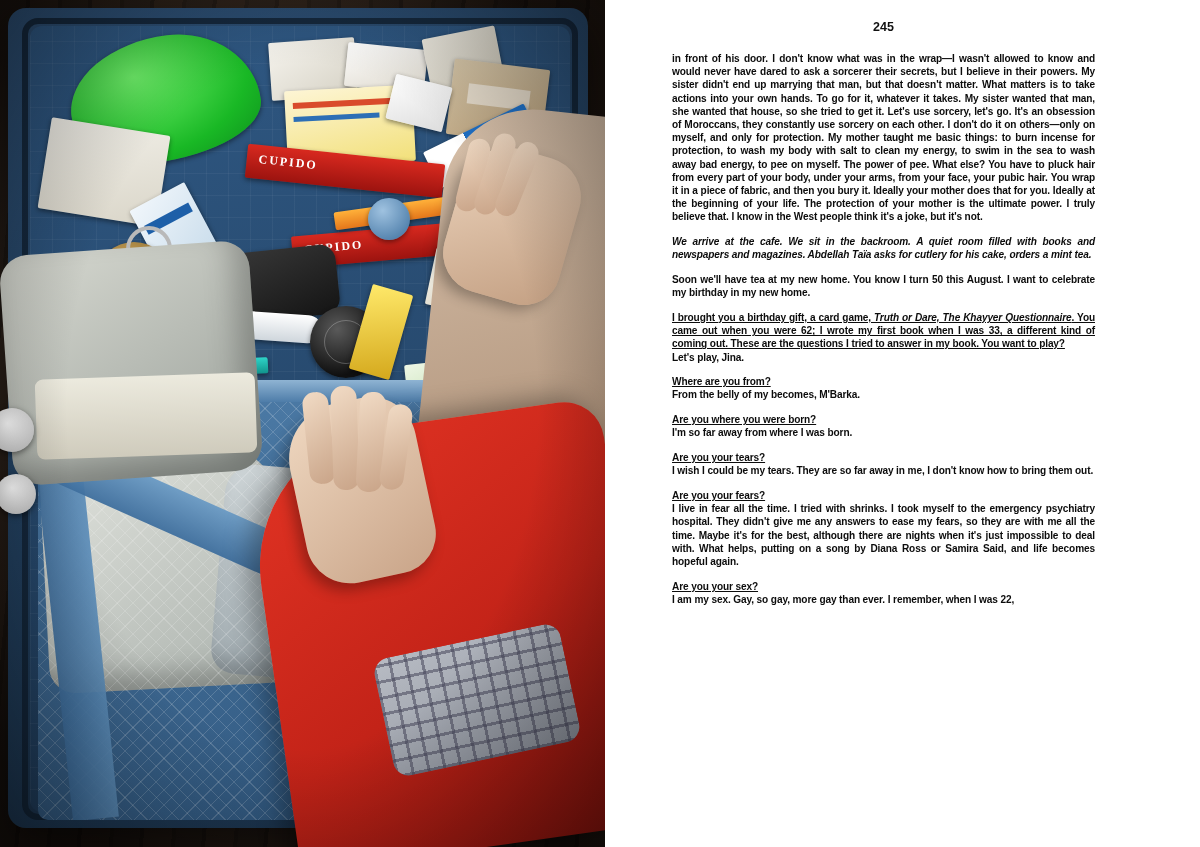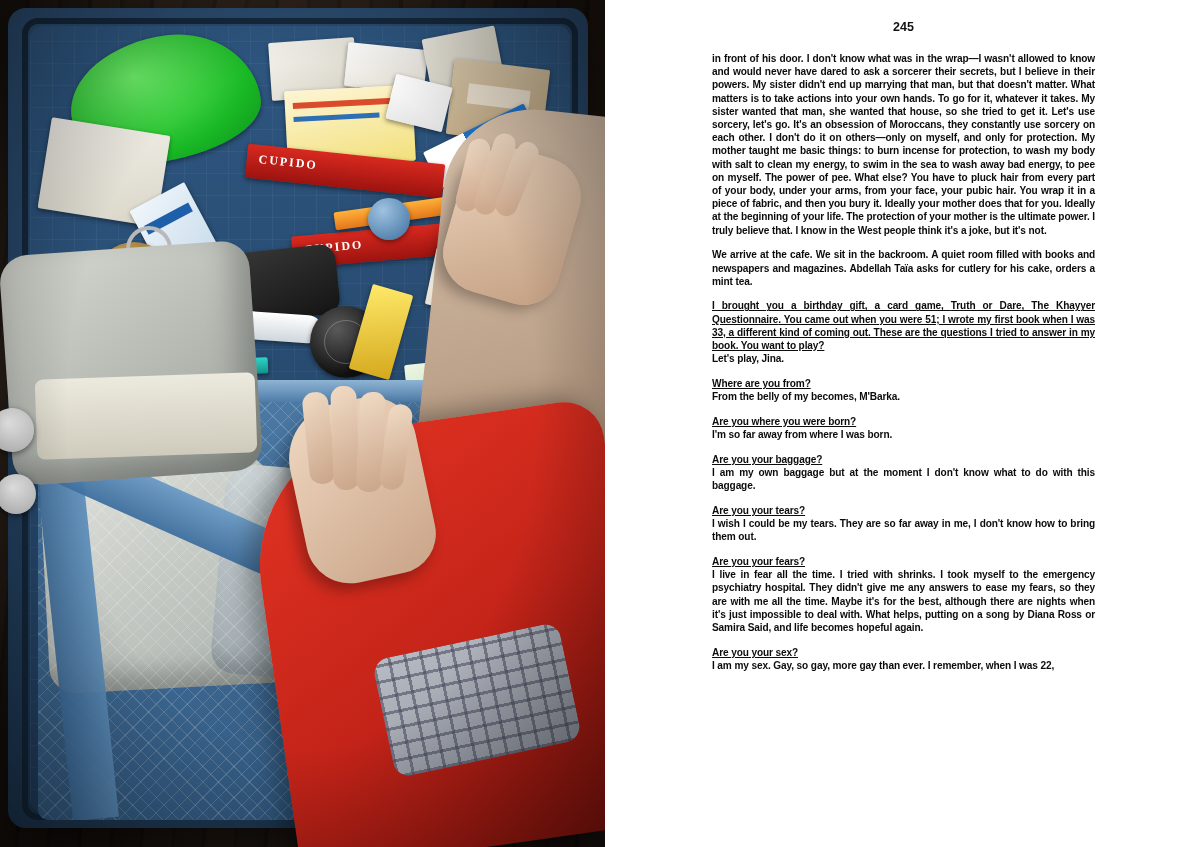--- a/index.html
+++ b/index.html
@@ -254,21 +254,21 @@
     background: radial-gradient(ellipse at 50% 48%, rgba(0,0,0,0) 55%, rgba(0,0,0,0.45) 100%);
     pointer-events: none;
   }
 
   
   .text-page {
     position: relative;
     flex: 1 1 auto;
     height: 847px;
     background: #ffffff;
-    padding: 20px 105px 0 107px;
+    padding: 20px 105px 0 67px;
   }
   .folio {
     text-align: center;
     font-size: 12.5px;
     font-weight: 700;
     color: #111;
     margin-bottom: 18px;
     font-family: "Liberation Sans", sans-serif;
   }
   .column {
@@ -276,21 +276,21 @@
     font-size: 10.1px;
     line-height: 13.2px;
     color: #0c0c0c;
     text-align: justify;
     font-family: "Liberation Sans", sans-serif;
     font-weight: 700;
     letter-spacing: -0.12px;
   }
   .para { margin-bottom: 11.5px; }
   .para:last-child { margin-bottom: 0; }
-  .italic { }
+  .italic { font-style: italic; }
   .qa-q { text-decoration: underline; }
   .qa-block { margin-bottom: 11.5px; }
   .qa-block .qa-a { display: block; }
   .runhead {
     position: absolute;
     left: 0; right: 0; bottom: 22px;
     text-align: center;
     font-size: 11.5px;
     font-weight: 700;
     color: #111;
@@ -383,41 +383,38 @@
 
   <div class="text-page">
     <div class="folio">245</div>
 
     <div class="column">
 
       <p class="para">in front of his door. I don't know what was in the wrap—I wasn't allowed to know and would never have dared to ask a sorcerer their secrets, but I believe in their powers. My sister didn't end up marrying that man, but that doesn't matter. What matters is to take actions into your own hands. To go for it, whatever it takes. My sister wanted that man, she wanted that house, so she tried to get it. Let's use sorcery, let's go. It's an obsession of Moroccans, they constantly use sorcery on each other. I don't do it on others—only on myself, and only for protection. My mother taught me basic things: to burn incense for protection, to wash my body with salt to clean my energy, to swim in the sea to wash away bad energy, to pee on myself. The power of pee. What else? You have to pluck hair from every part of your body, under your arms, from your face, your pubic hair. You wrap it in a piece of fabric, and then you bury it. Ideally your mother does that for you. Ideally at the beginning of your life. The protection of your mother is the ultimate power. I truly believe that. I know in the West people think it's a joke, but it's not.</p>
 
       <p class="para italic">We arrive at the cafe. We sit in the backroom. A quiet room filled with books and newspapers and magazines. Abdellah Taïa asks for cutlery for his cake, orders a mint tea.</p>
 
+      <p class="para">Soon we'll have tea at my new home. You know I turn 50 this August. I want to celebrate my birthday in my new home.</p>
 
       <p class="para">
-        <span class="qa-q">I brought you a birthday gift, a card game, </span><span class="qa-q italic">Truth or Dare, The Khayyer Questionnaire</span><span class="qa-q">. You came out when you were 51; I wrote my first book when I was 33, a different kind of coming out. These are the questions I tried to answer in my book. You want to play?</span><br>
+        <span class="qa-q">I brought you a birthday gift, a card game, </span><span class="qa-q italic">Truth or Dare, The Khayyer Questionnaire</span><span class="qa-q">. You came out when you were 62; I wrote my first book when I was 33, a different kind of coming out. These are the questions I tried to answer in my book. You want to play?</span><br>
         <span>Let's play, Jina.</span>
       </p>
 
 
       <p class="qa-block">
         <span class="qa-q">Where are you from?</span><br>
         <span class="qa-a">From the belly of my becomes, M'Barka.</span>
       </p>
 
       <p class="qa-block">
         <span class="qa-q">Are you where you were born?</span><br>
         <span class="qa-a">I'm so far away from where I was born.</span>
       </p>
 
-      <p class="qa-block">
-        <span class="qa-q">Are you your baggage?</span><br>
-        <span class="qa-a">I am my own baggage but at the moment I don't know what to do with this baggage.</span>
-      </p>
 
       <p class="qa-block">
         <span class="qa-q">Are you your tears?</span><br>
         <span class="qa-a">I wish I could be my tears. They are so far away in me, I don't know how to bring them out.</span>
       </p>
 
       <p class="qa-block">
         <span class="qa-q">Are you your fears?</span><br>
         <span class="qa-a">I live in fear all the time. I tried with shrinks. I took myself to the emergency psychiatry hospital. They didn't give me any answers to ease my fears, so they are with me all the time. Maybe it's for the best, although there are nights when it's just impossible to deal with. What helps, putting on a song by Diana Ross or Samira Said, and life becomes hopeful again.</span>
       </p>

